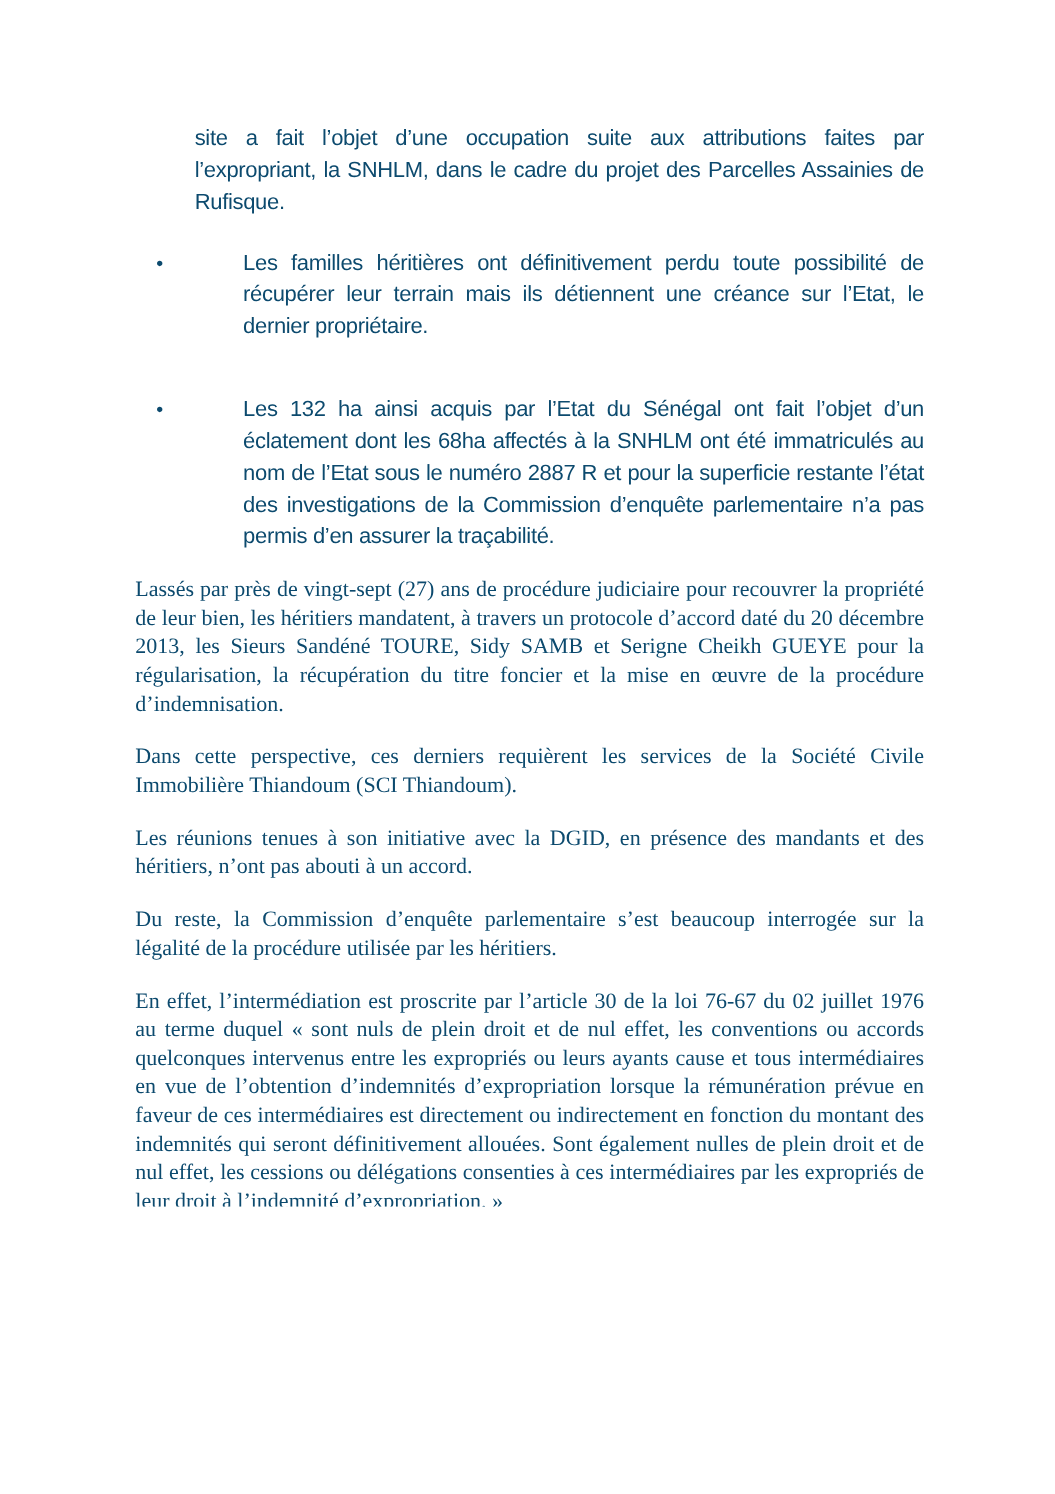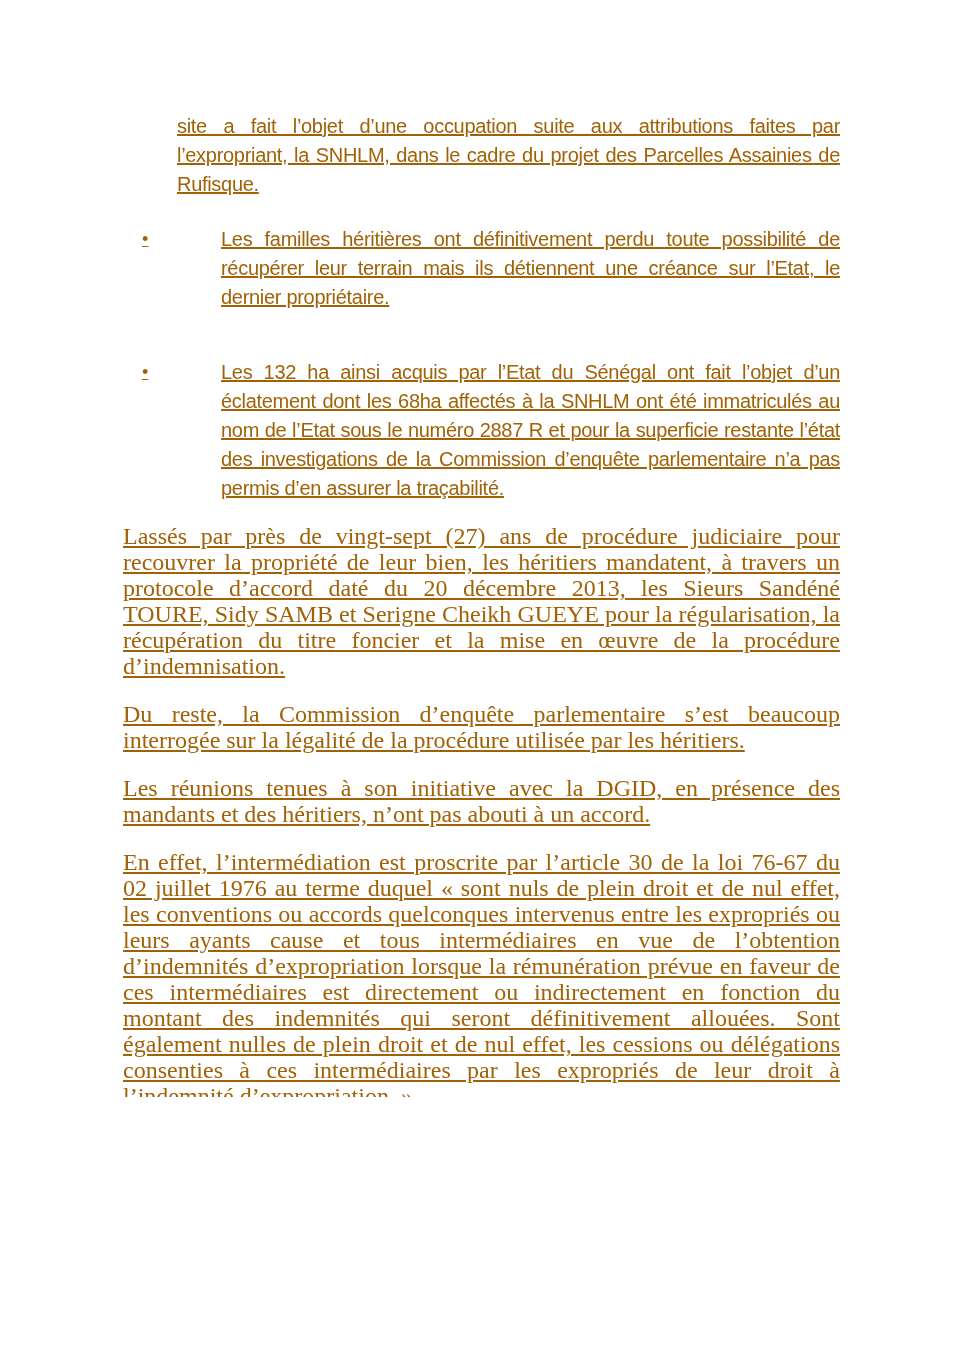--- a/index.html
+++ b/index.html
@@ -6,42 +6,41 @@
     margin: 0;
     padding: 0;
     background: #ffffff;
   }
   .page {
     position: relative;
     width: 959px;
     height: 1097px;
     margin: 0 auto;
     background: #ffffff;
-    color: #a16207;
+    color: #0c4a6e;
     overflow: hidden;
-    text-decoration: underline;
   }
   .content {
     box-sizing: border-box;
     padding: 112px 119px 0 123px; 
   }
   p { margin: 0; }
 
   
   .sans {
     font-family: "Liberation Sans", sans-serif;
     font-size: 20px;
     line-height: 29px;
     letter-spacing: -0.3px;
     text-align: justify;
   }
   
   .serif {
     font-family: "Liberation Serif", serif;
-    font-size: 24px;
+    font-size: 20px;
     line-height: 26px;
     text-align: justify;
     margin-bottom: 22px;
   }
 
   .intro {
     margin-left: 54px;   
     margin-bottom: 26px;
   }
   .bullet-item {
@@ -78,25 +77,26 @@
       <p class="sans bullet-text">Les familles héritières ont définitivement perdu toute possibilité de récupérer leur terrain mais ils détiennent une créance sur l’Etat, le dernier propriétaire.</p>
     </div>
 
     <div class="bullet-item last">
       <span class="bullet-marker">•</span>
       <p class="sans bullet-text">Les 132 ha ainsi acquis par l’Etat du Sénégal ont fait l’objet d’un éclatement dont les 68ha affectés à la SNHLM ont été immatriculés au nom de l’Etat sous le numéro 2887 R et pour la superficie restante l’état des investigations de la Commission d’enquête parlementaire n’a pas permis d’en assurer la traçabilité.</p>
     </div>
 
     <p class="serif">Lassés par près de vingt-sept (27) ans de procédure judiciaire pour recouvrer la propriété de leur bien, les héritiers mandatent, à travers un protocole d’accord daté du 20 décembre 2013, les Sieurs Sandéné TOURE, Sidy SAMB et Serigne Cheikh GUEYE pour la régularisation, la récupération du titre foncier et la mise en œuvre de la procédure d’indemnisation.</p>
 
+    <p class="serif">Dans cette perspective, ces derniers requièrent les services de la Société Civile Immobilière Thiandoum (SCI Thiandoum).</p>
 
 
+    <p class="serif">Les réunions tenues à son initiative avec la DGID, en présence des mandants et des héritiers, n’ont pas abouti à un accord.</p>
+
     <p class="serif">Du reste, la Commission d’enquête parlementaire s’est beaucoup interrogée sur la légalité de la procédure utilisée par les héritiers.</p>
-
-    <p class="serif">Les réunions tenues à son initiative avec la DGID, en présence des mandants et des héritiers, n’ont pas abouti à un accord.</p>
 
     <p class="serif">En effet, l’intermédiation est proscrite par l’article 30 de la loi 76-67 du 02 juillet 1976 au terme duquel « sont nuls de plein droit et de nul effet, les conventions ou accords quelconques intervenus entre les expropriés ou leurs ayants cause et tous intermédiaires en vue de l’obtention d’indemnités d’expropriation lorsque la rémunération prévue en faveur de ces intermédiaires est directement ou indirectement en fonction du montant des indemnités qui seront définitivement allouées. Sont également nulles de plein droit et de nul effet, les cessions ou délégations consenties à ces intermédiaires par les expropriés de leur droit à l’indemnité d’expropriation. »</p>
 
 
     <p class="sans closing">Face aux difficultés rencontrées par les héritiers pour le recouvrement</p>
 
   </div>
 </div>
 
 </body></html>

